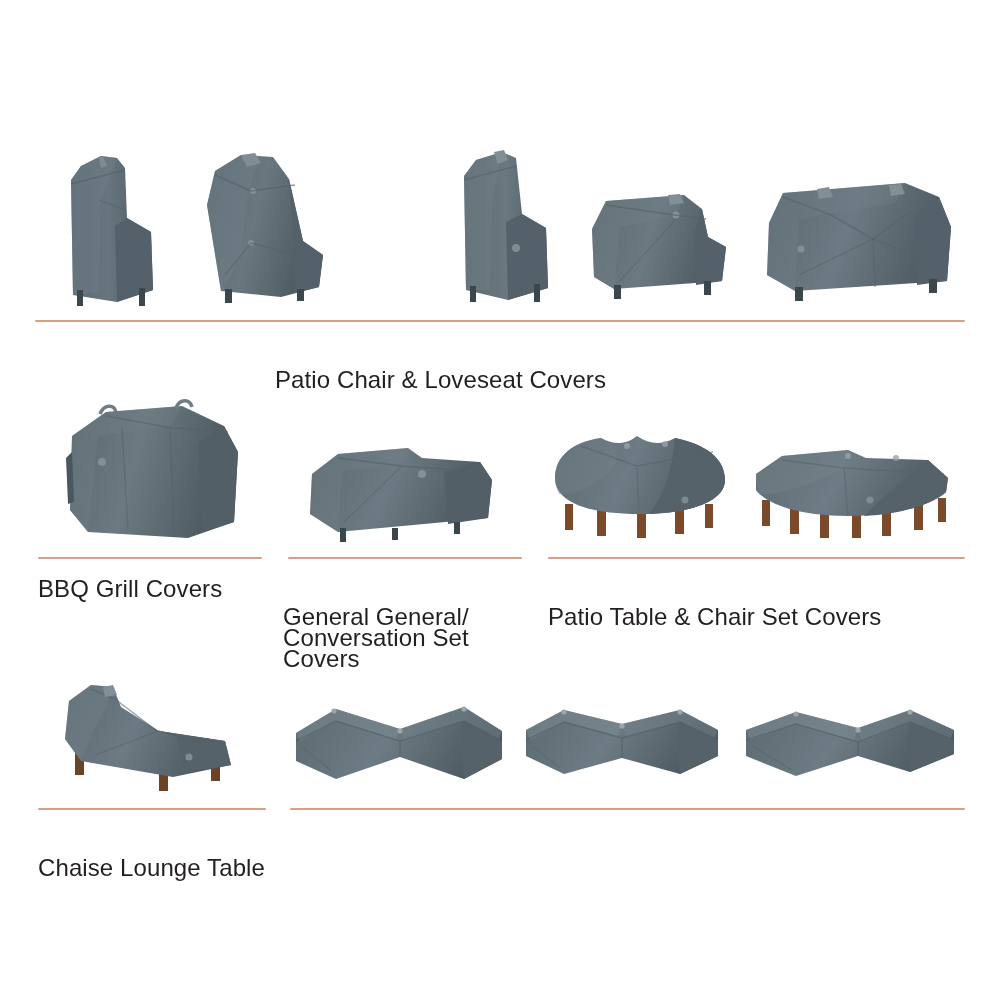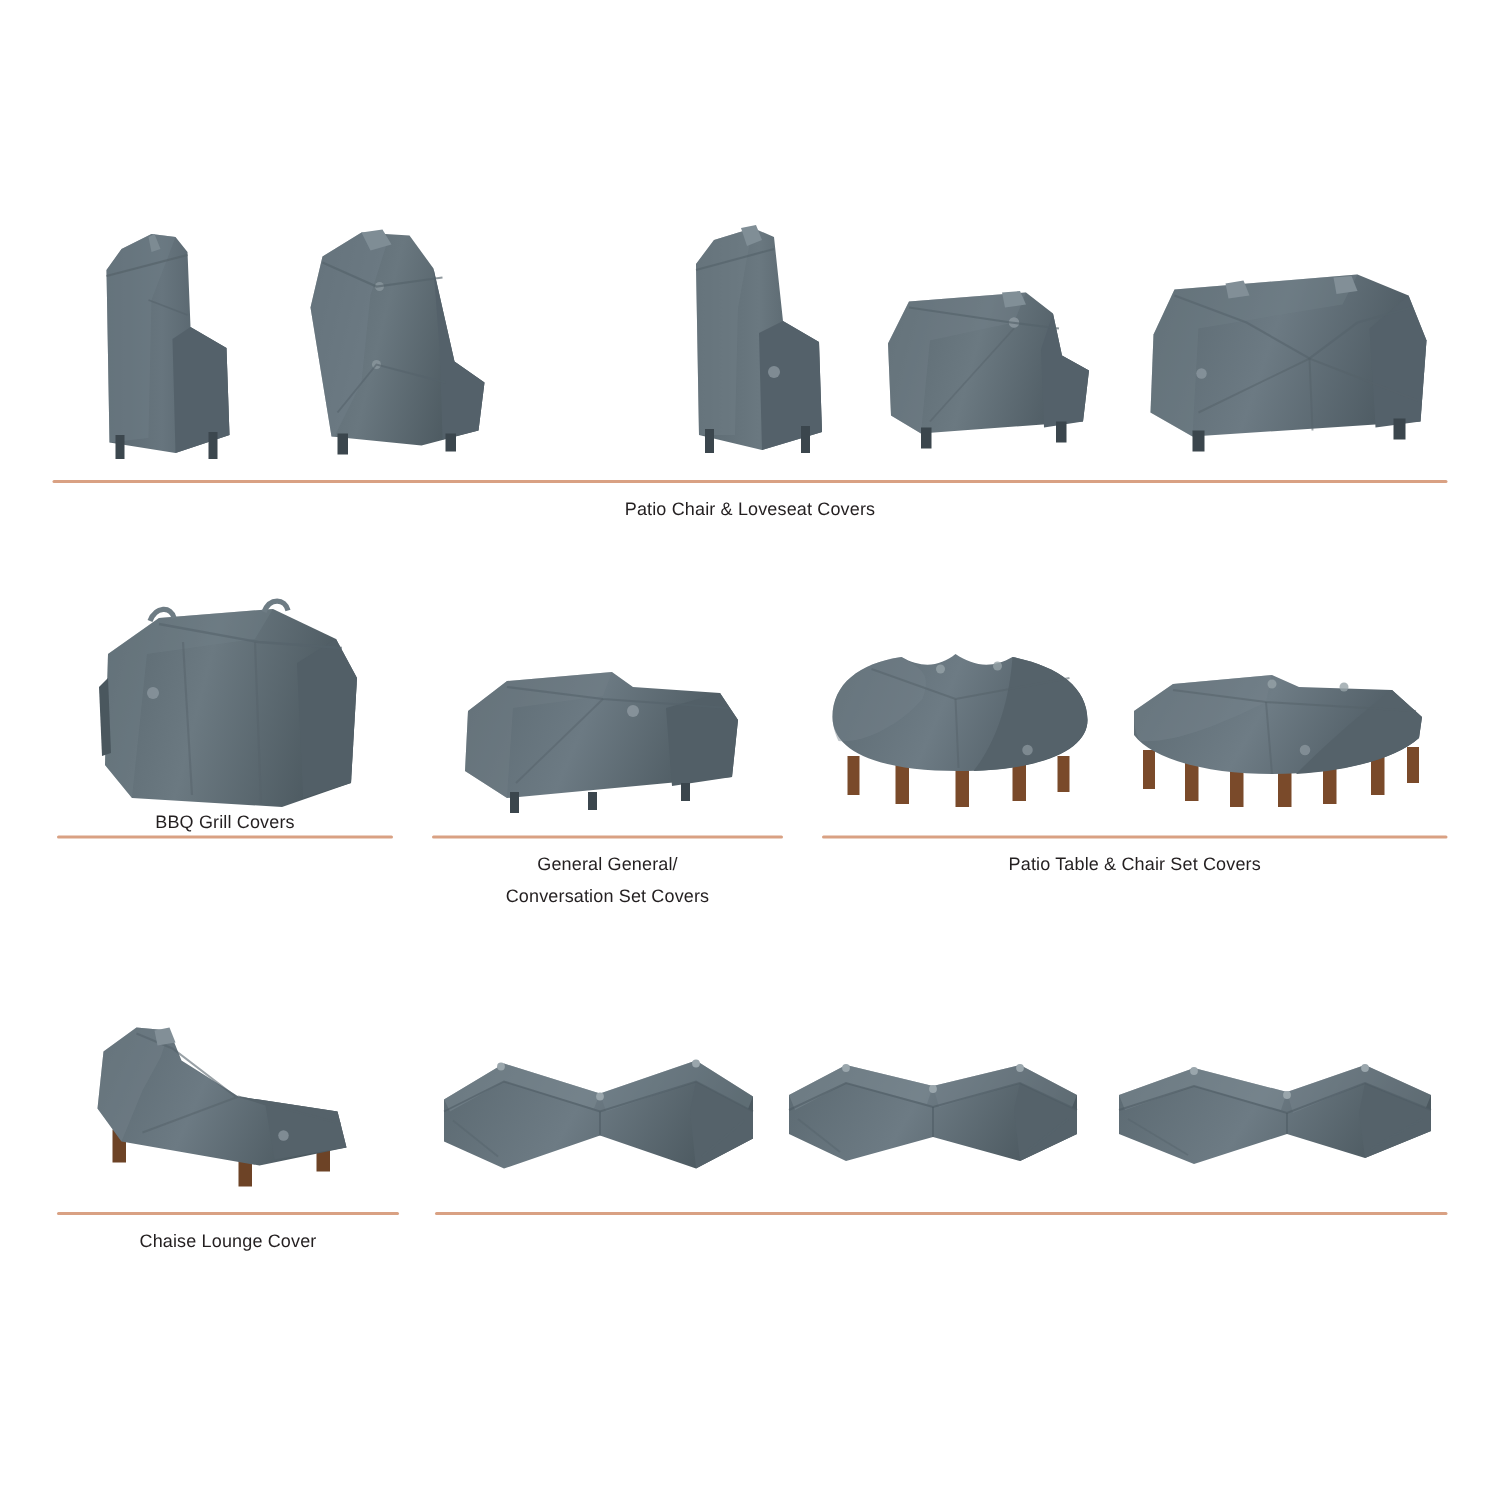--- a/index.html
+++ b/index.html
@@ -23,26 +23,27 @@
 
   .divider {
     position: absolute;
     height: 2px;
     background: #d9a183;
     border-radius: 1px;
   }
 
   .caption {
     position: absolute;
-    text-align: center;
-    font-size: 12px;
+    text-align: left;
+    font-size: 24px;
     line-height: 21px;
     color: #231f20;
     letter-spacing: 0.1px;
     white-space: pre-line;
+    margin-top: 40px;
   }
 
   
   .product {
     position: absolute;
     display: block;
   }
   .product svg { display: block; width: 100%; height: 100%; }
 </style>
 </head>
@@ -352,15 +353,15 @@
       <path d="M174,68 L208,48" stroke="#56636b" stroke-width="1.1" fill="none" opacity="0.5"></path>
       <circle cx="56" cy="16" r="2.6" fill="#9aa6ac"></circle>
       <circle cx="170" cy="14" r="2.6" fill="#9aa6ac"></circle>
       <circle cx="118" cy="32" r="2.6" fill="#9aa6ac"></circle>
     </svg>
   </div>
 
   <div class="divider" style="left:38px; top:808px; width:228px;"></div>
   <div class="divider" style="left:290px; top:808px; width:675px;"></div>
 
-  <div class="caption" style="left:38px; top:817px; width:228px;">Chaise Lounge Cover</div>
+  <div class="caption" style="left:38px; top:817px; width:228px;">Chaise Lounge Table</div>
 
 </div>
 
 </body></html>

